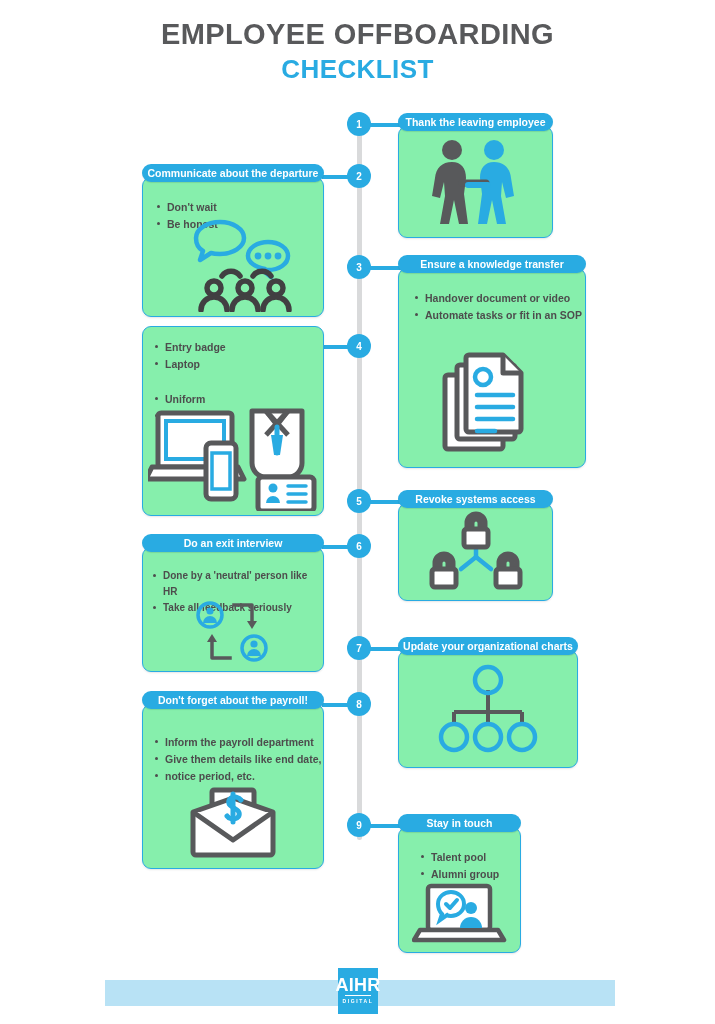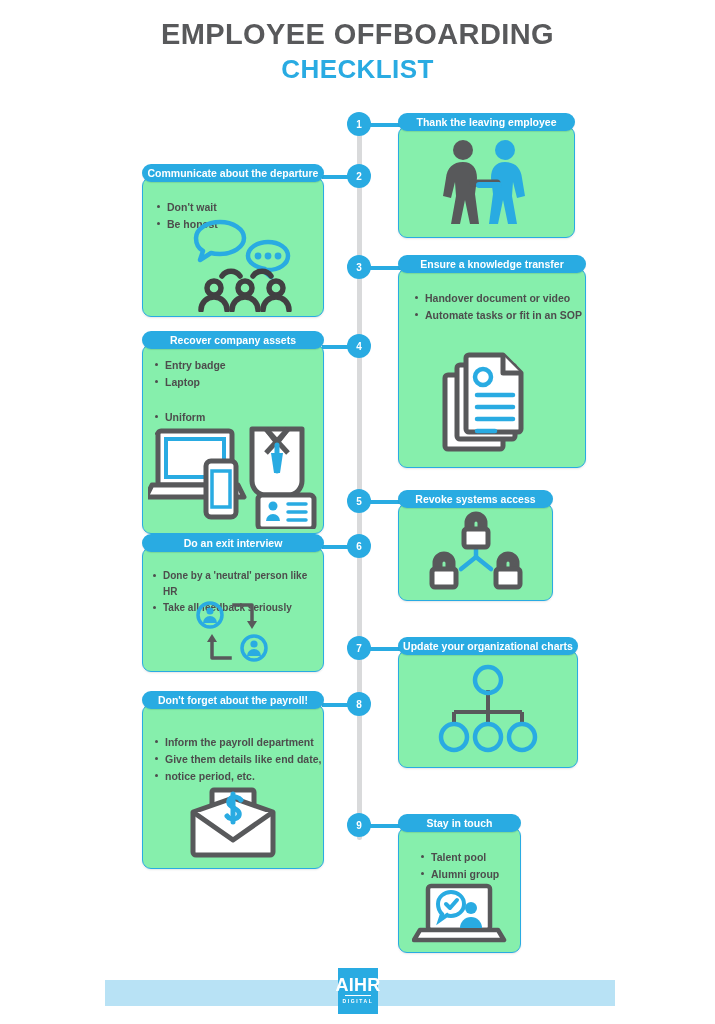--- a/index.html
+++ b/index.html
@@ -128,21 +128,21 @@
   <div class="node" style="left:347px;top:636px;">
     <span>7</span>
     </div>
   <div class="node" style="left:347px;top:692px;">
     <span>8</span>
     </div>
   <div class="node" style="left:347px;top:813px;">
     <span>9</span>
     </div>
 
-  <div class="card" style="left:398px;top:113px;width:177px;">
+  <div class="card" style="left:398px;top:113px;width:155px;">
     <div class="card-head">Thank the leaving employee</div>
     <div class="card-body" style="height:112px;">
       <div class="icon-area centered" style="top:0;bottom:0;">
         <svg width="120" height="92" viewBox="0 0 120 92">
           <g fill="#58595B">
             <circle cx="36" cy="14" r="10"></circle>
             <path d="M36 26c-10 0-16 6-17 16l-3 18 8 2 4-16 1 14-5 28h9l5-24 5 24h9l-4-30 2-16c0-10-5-16-14-16z"></path>
           </g>
           <g fill="#29ABE2">
             <circle cx="78" cy="14" r="10"></circle>
@@ -209,21 +209,20 @@
               <path d="M40 60h36"></path>
               <path d="M40 72h36"></path>
               <path d="M40 84h18"></path>
           </g>
         </svg>
       </div>
     </div>
   </div>
 
   <div class="card" style="left:142px;top:331px;width:182px;">
-    <div class="card-head">Recover company assets</div>
     <div class="card-body" style="height:190px;">
       <div class="bullets wide cols" style="padding-top:12px;">
         <ul>
           <li>Entry badge</li>
           <li>Laptop</li>
         </ul>
         <ul>
           <li>Uniform</li>
           <li>Phone</li>
         </ul>

